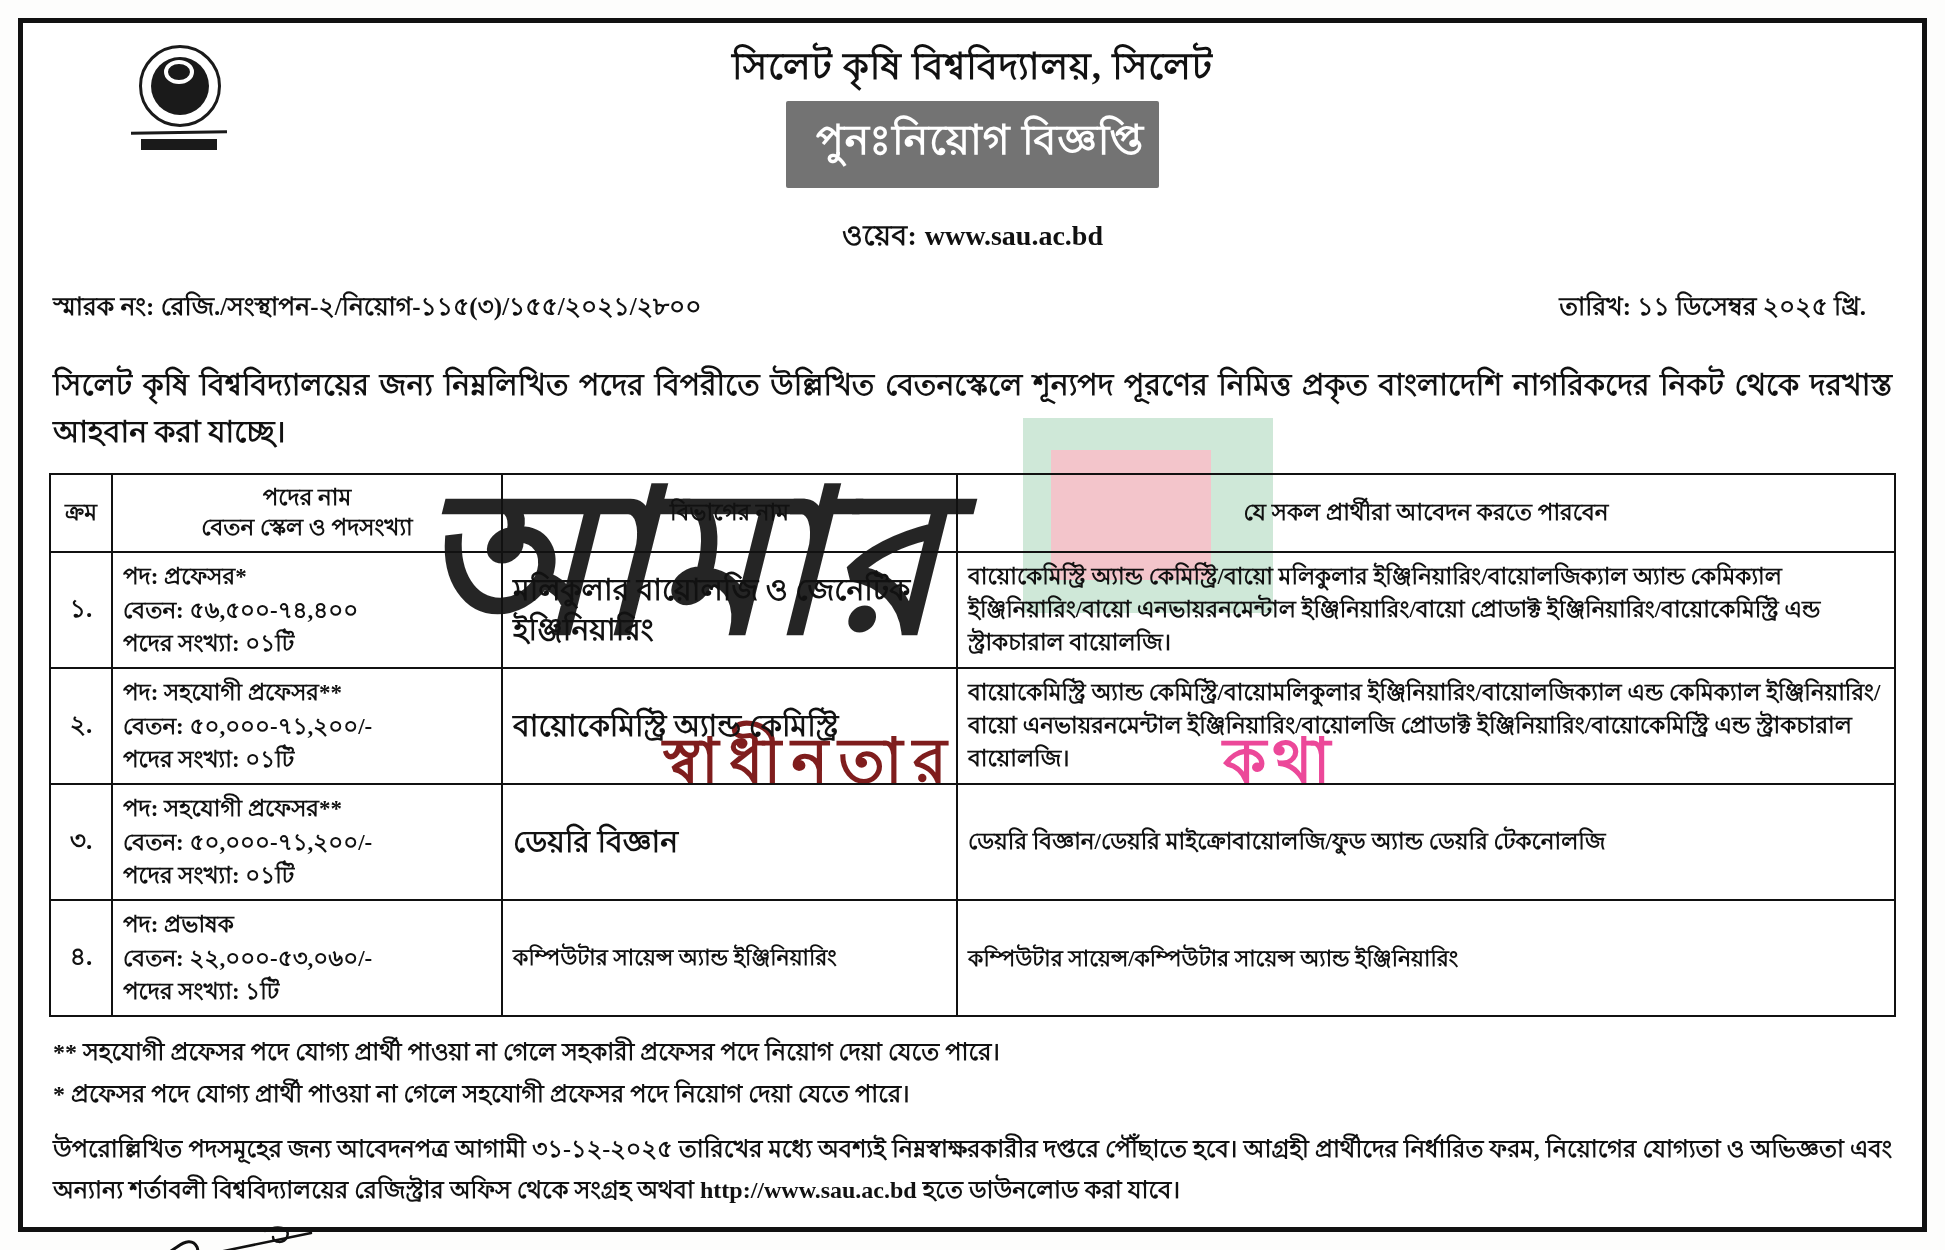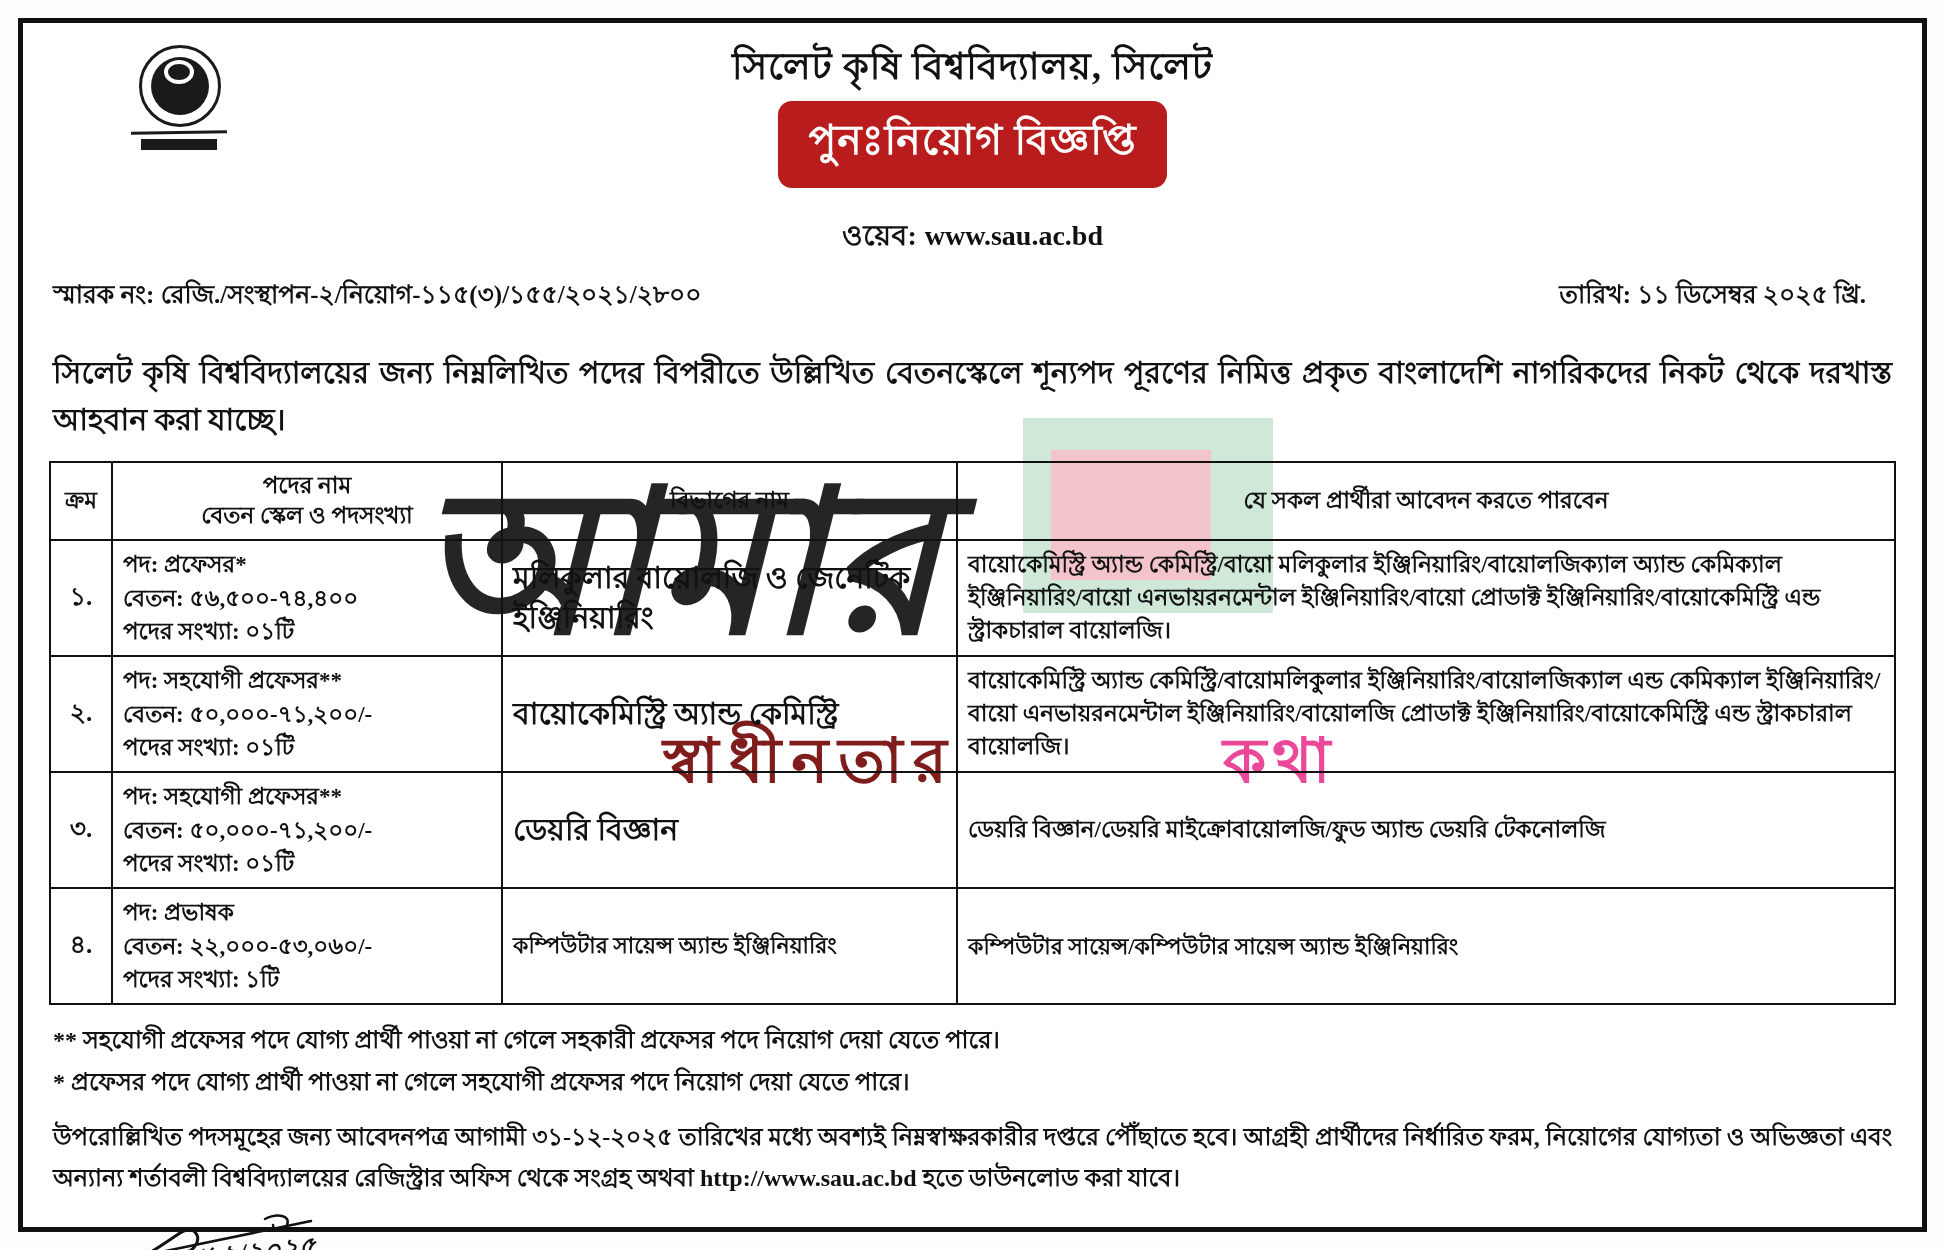--- a/index.html
+++ b/index.html
@@ -174,48 +174,48 @@
     font-family: "Liberation Serif", serif;
     font-size: 37px;
     font-weight: 700;
     color: #111;
     letter-spacing: 1px;
     line-height: 1.2;
   }
   .title-badge {
     display: inline-block;
     margin-top: 12px;
-    background: #b91c1c;
+    background: #737373;
     color: #ffffff;
     font-family: "Liberation Serif", serif;
     font-size: 41px;
     font-weight: 700;
-    padding: 7px 30px 11px 30px;
+    padding: 7px 15px 11px 30px;
     letter-spacing: 1px;
-    border-radius: 14px;
+    border-radius: 2px;
   }
   .web-line {
     margin-top: 26px;
     font-family: "Liberation Serif", serif;
     font-size: 28px;
     font-weight: 700;
     color: #111;
     letter-spacing: .5px;
   }
   .web-line .url {
     font-family: "Liberation Serif", serif;
     letter-spacing: 0;
   }
 
   
   .memo-row {
     display: flex;
     justify-content: space-between;
     align-items: center;
-    margin-top: 14px;
+    margin-top: 26px;
     padding: 0 4px;
   }
   .memo-no, .memo-date {
     font-family: "Liberation Serif", serif;
     font-size: 25px;
     font-weight: 700;
     color: #111;
     white-space: nowrap;
   }
   .memo-date {

